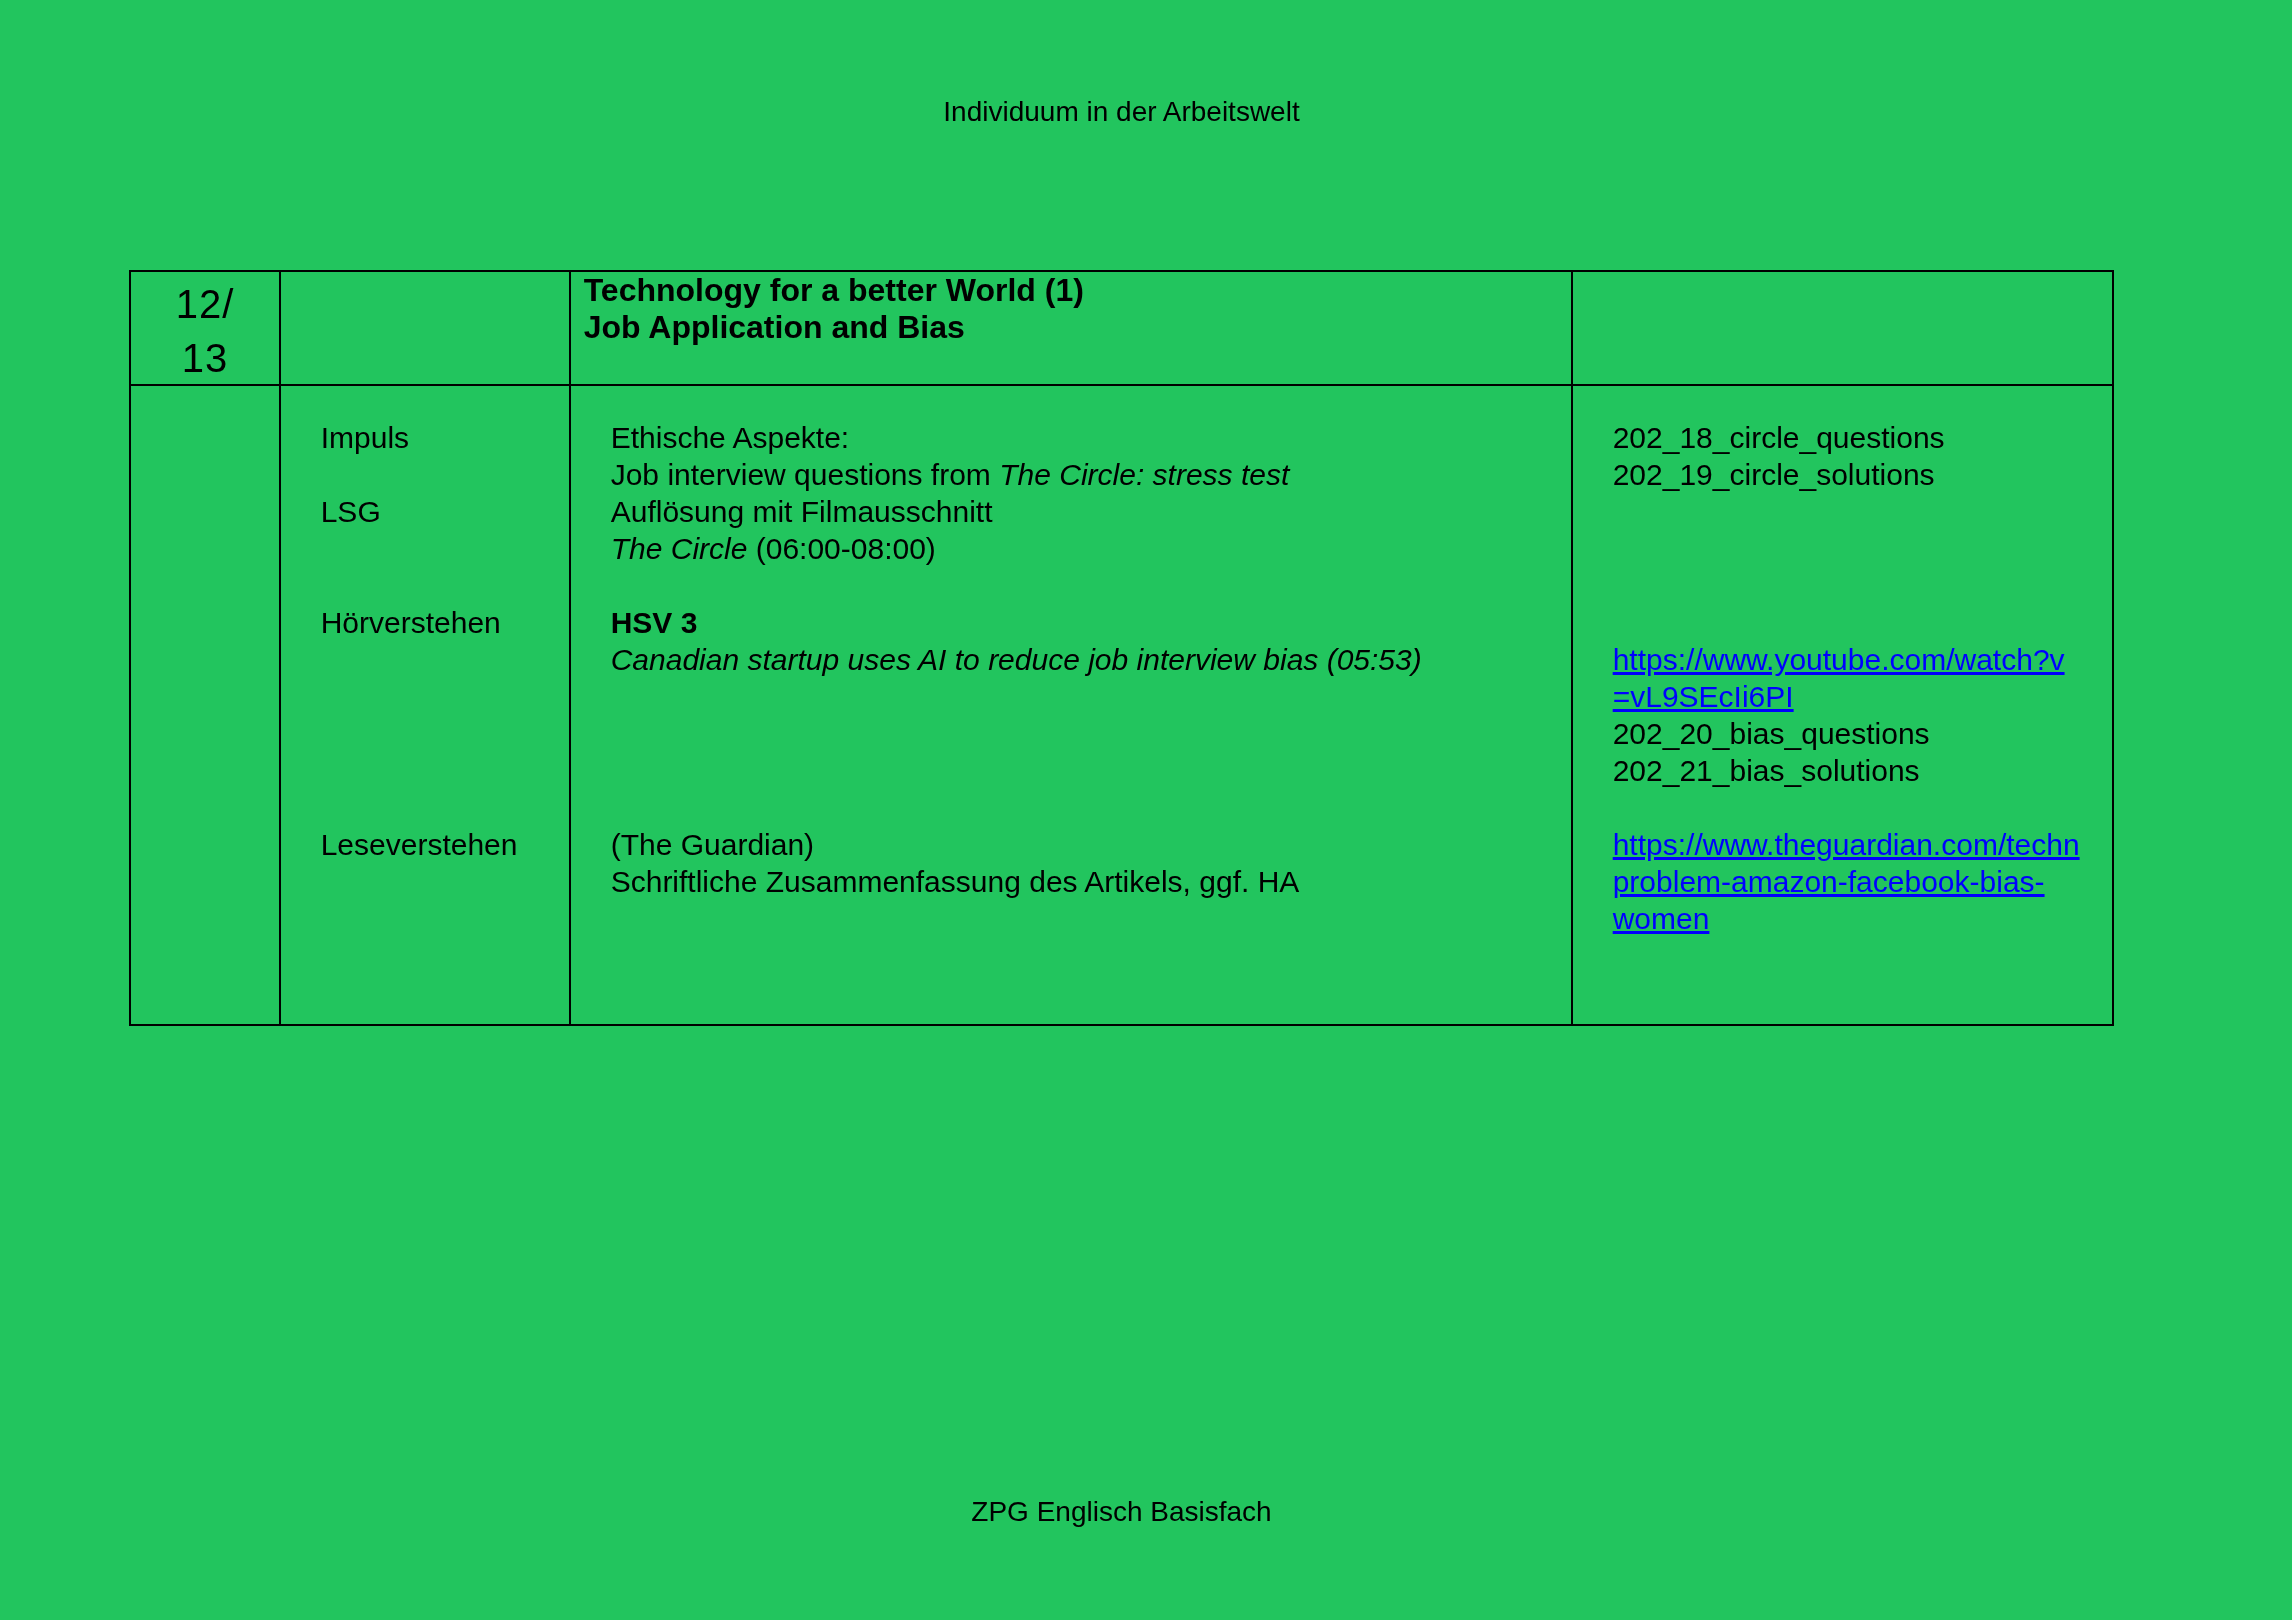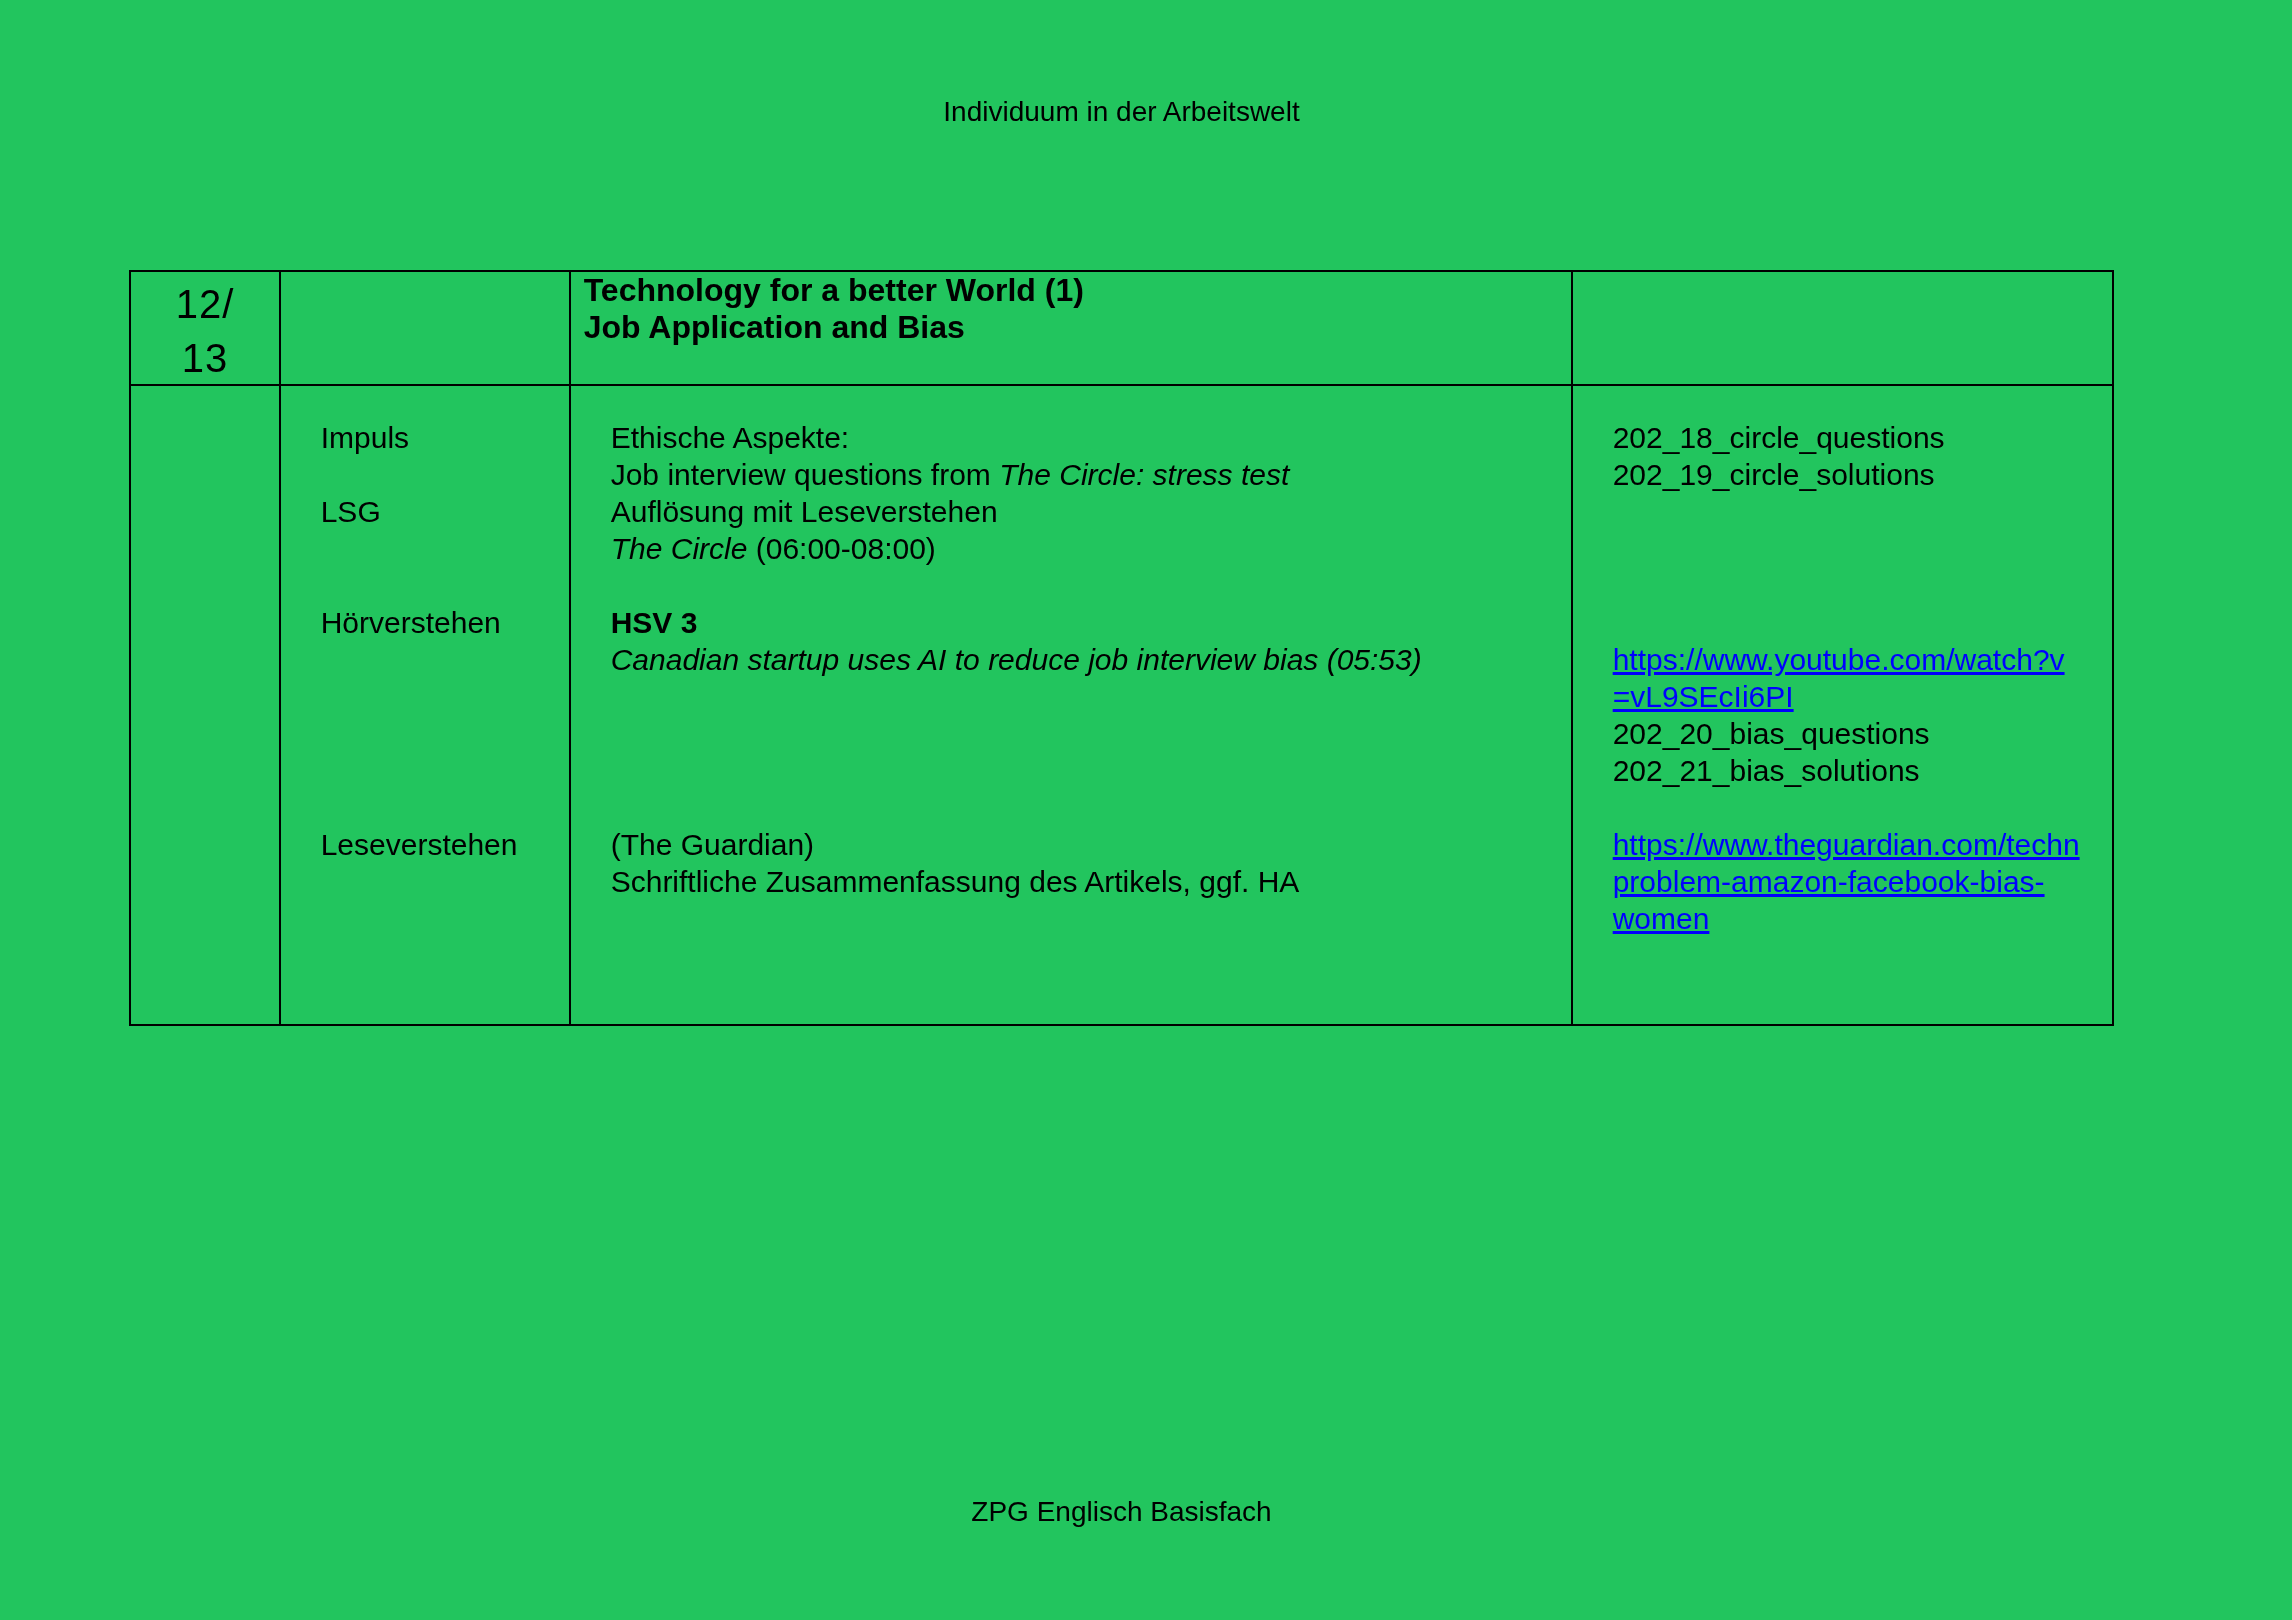--- a/index.html
+++ b/index.html
@@ -118,21 +118,21 @@
       <div class="line"></div>
       <div class="line"></div>
       <div class="line">Leseverstehen</div>
     </div>
 
     <div class="cell br body-cell">
       <div class="line">Ethische Aspekte:</div>
       <div class="line">
         <span>Job interview questions from </span><span class="i">The Circle: stress test</span>
       </div>
-      <div class="line">Auflösung mit Leseverstehen</div>
+      <div class="line">Auflösung mit Filmausschnitt</div>
       <div class="line">
         <span class="i">The Circle</span><span> (06:00-08:00)</span>
       </div>
       <div class="line"></div>
       <div class="line b">HSV 3</div>
       <div class="line i">Canadian startup uses AI to reduce job interview bias (05:53)</div>
       <div class="line"></div>
       <div class="line"></div>
       <div class="line"></div>
       <div class="line"></div>

